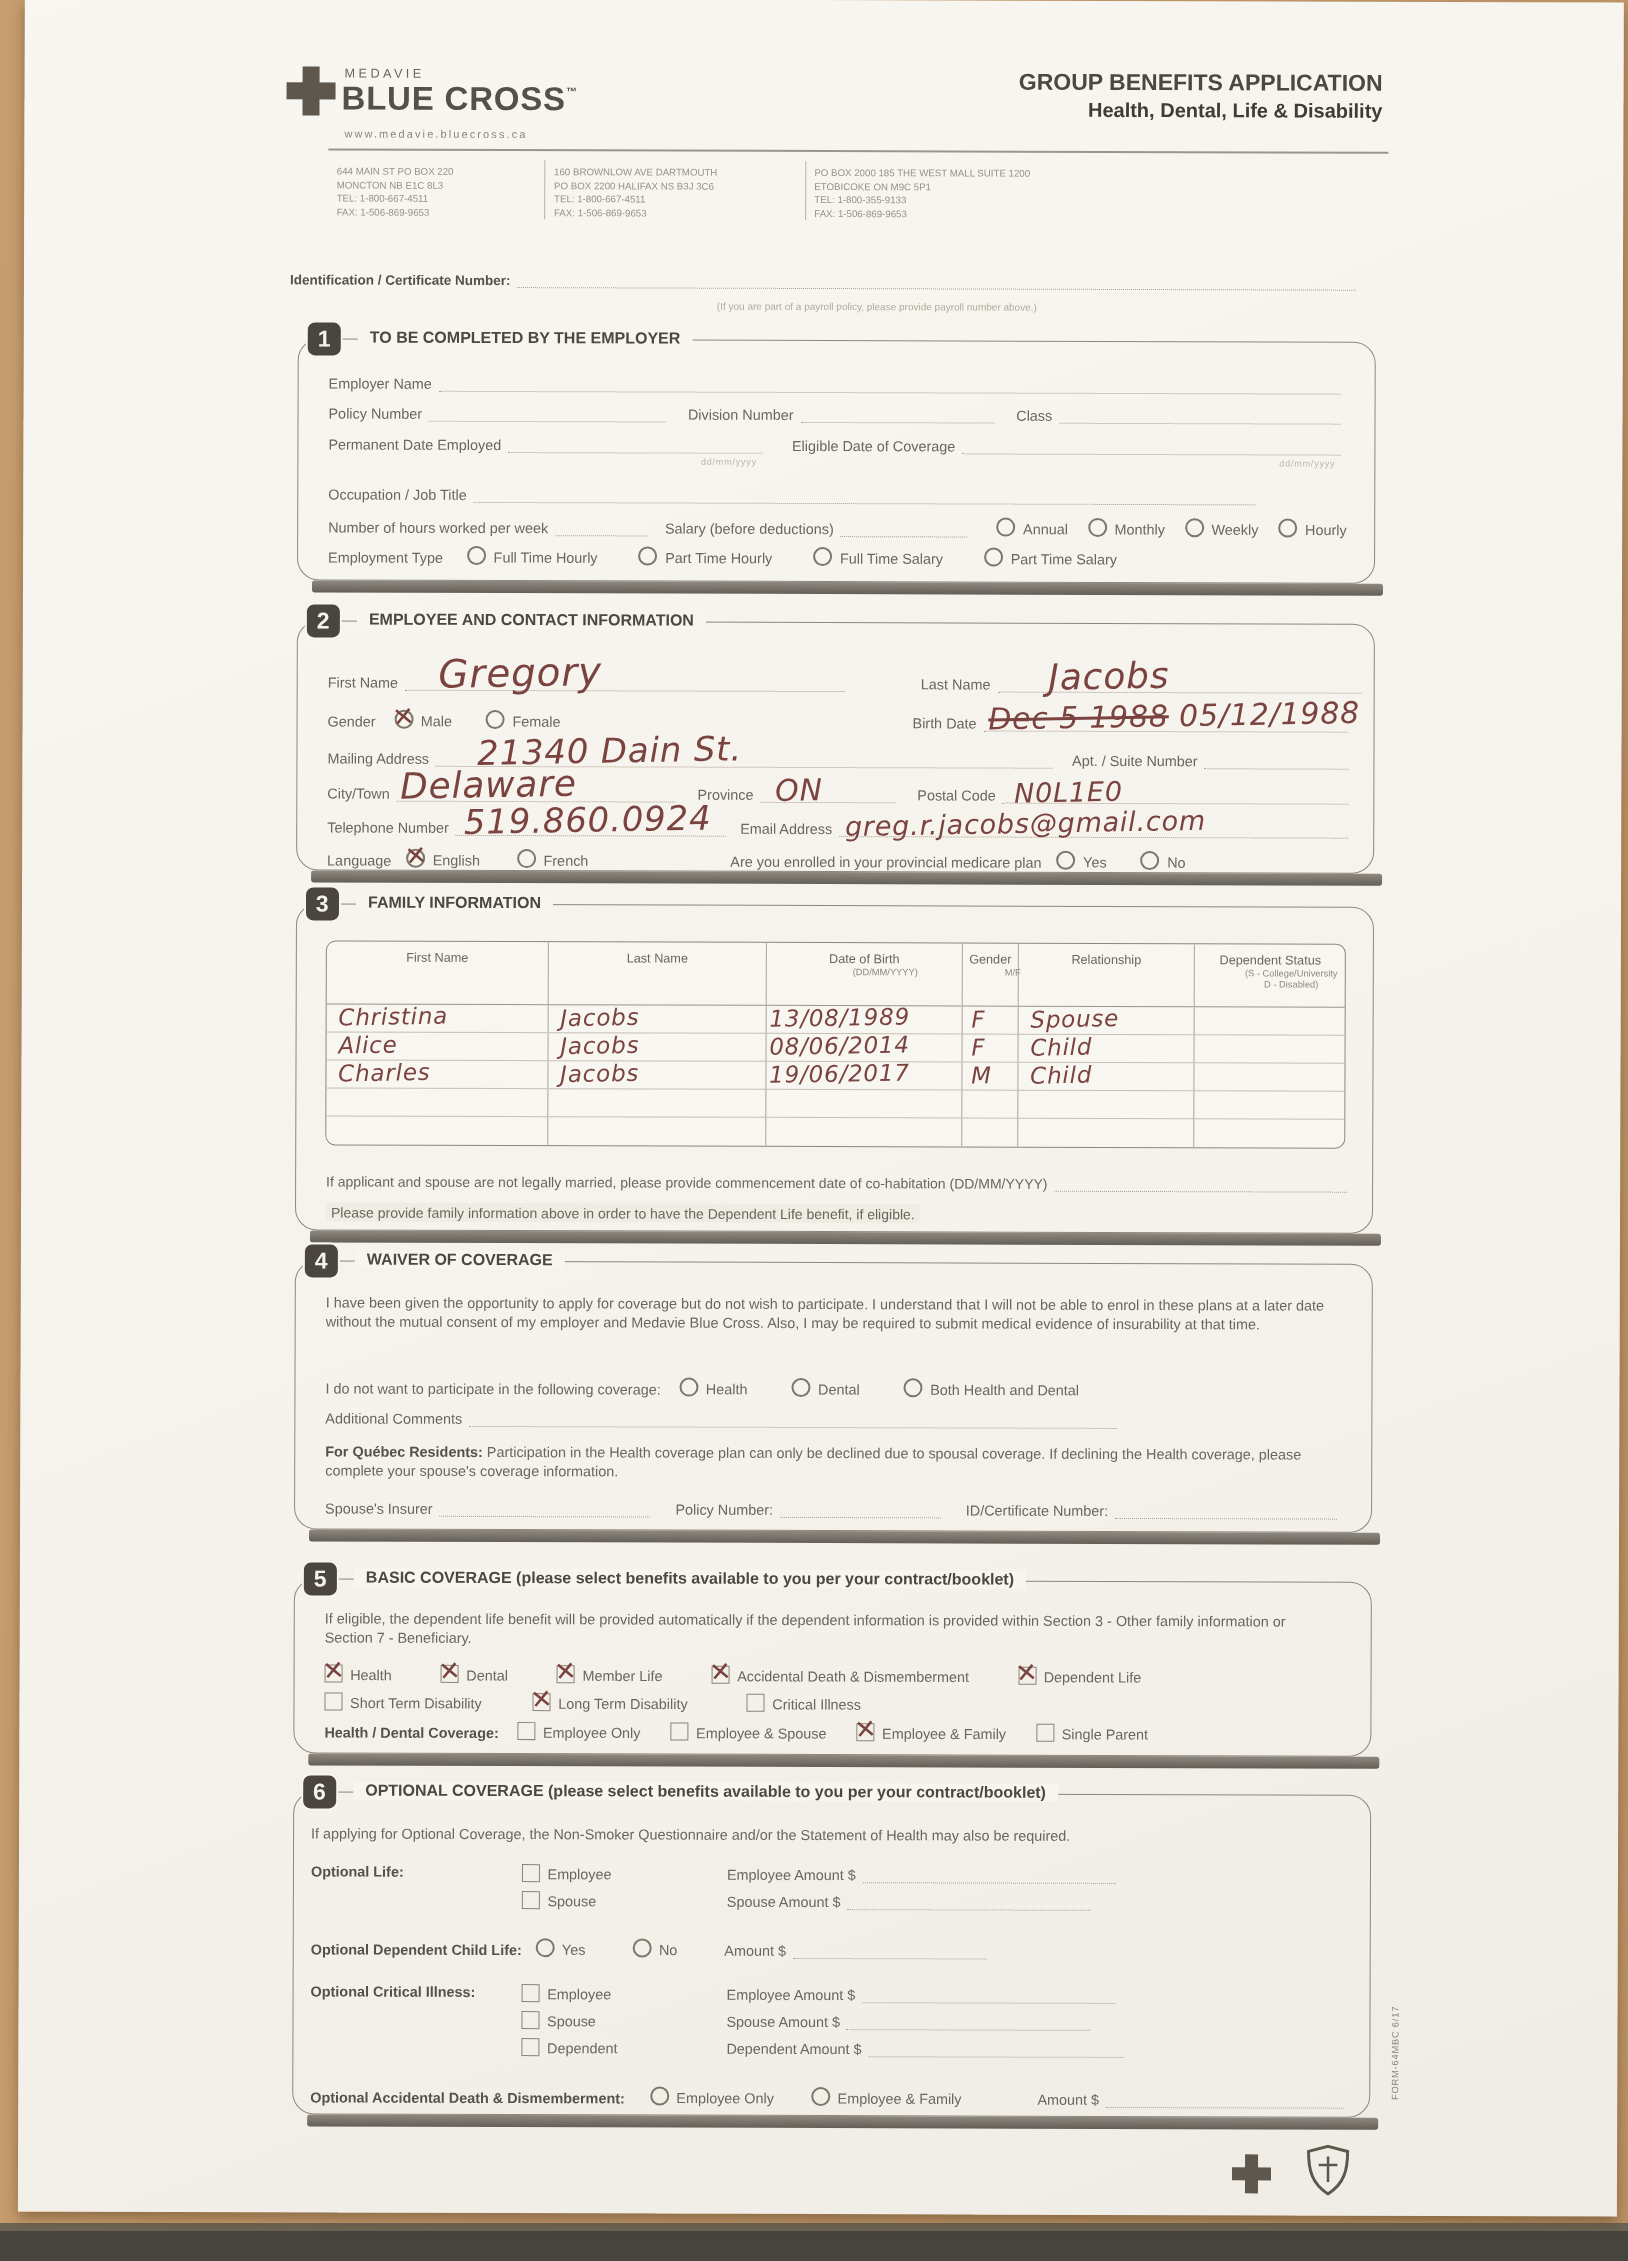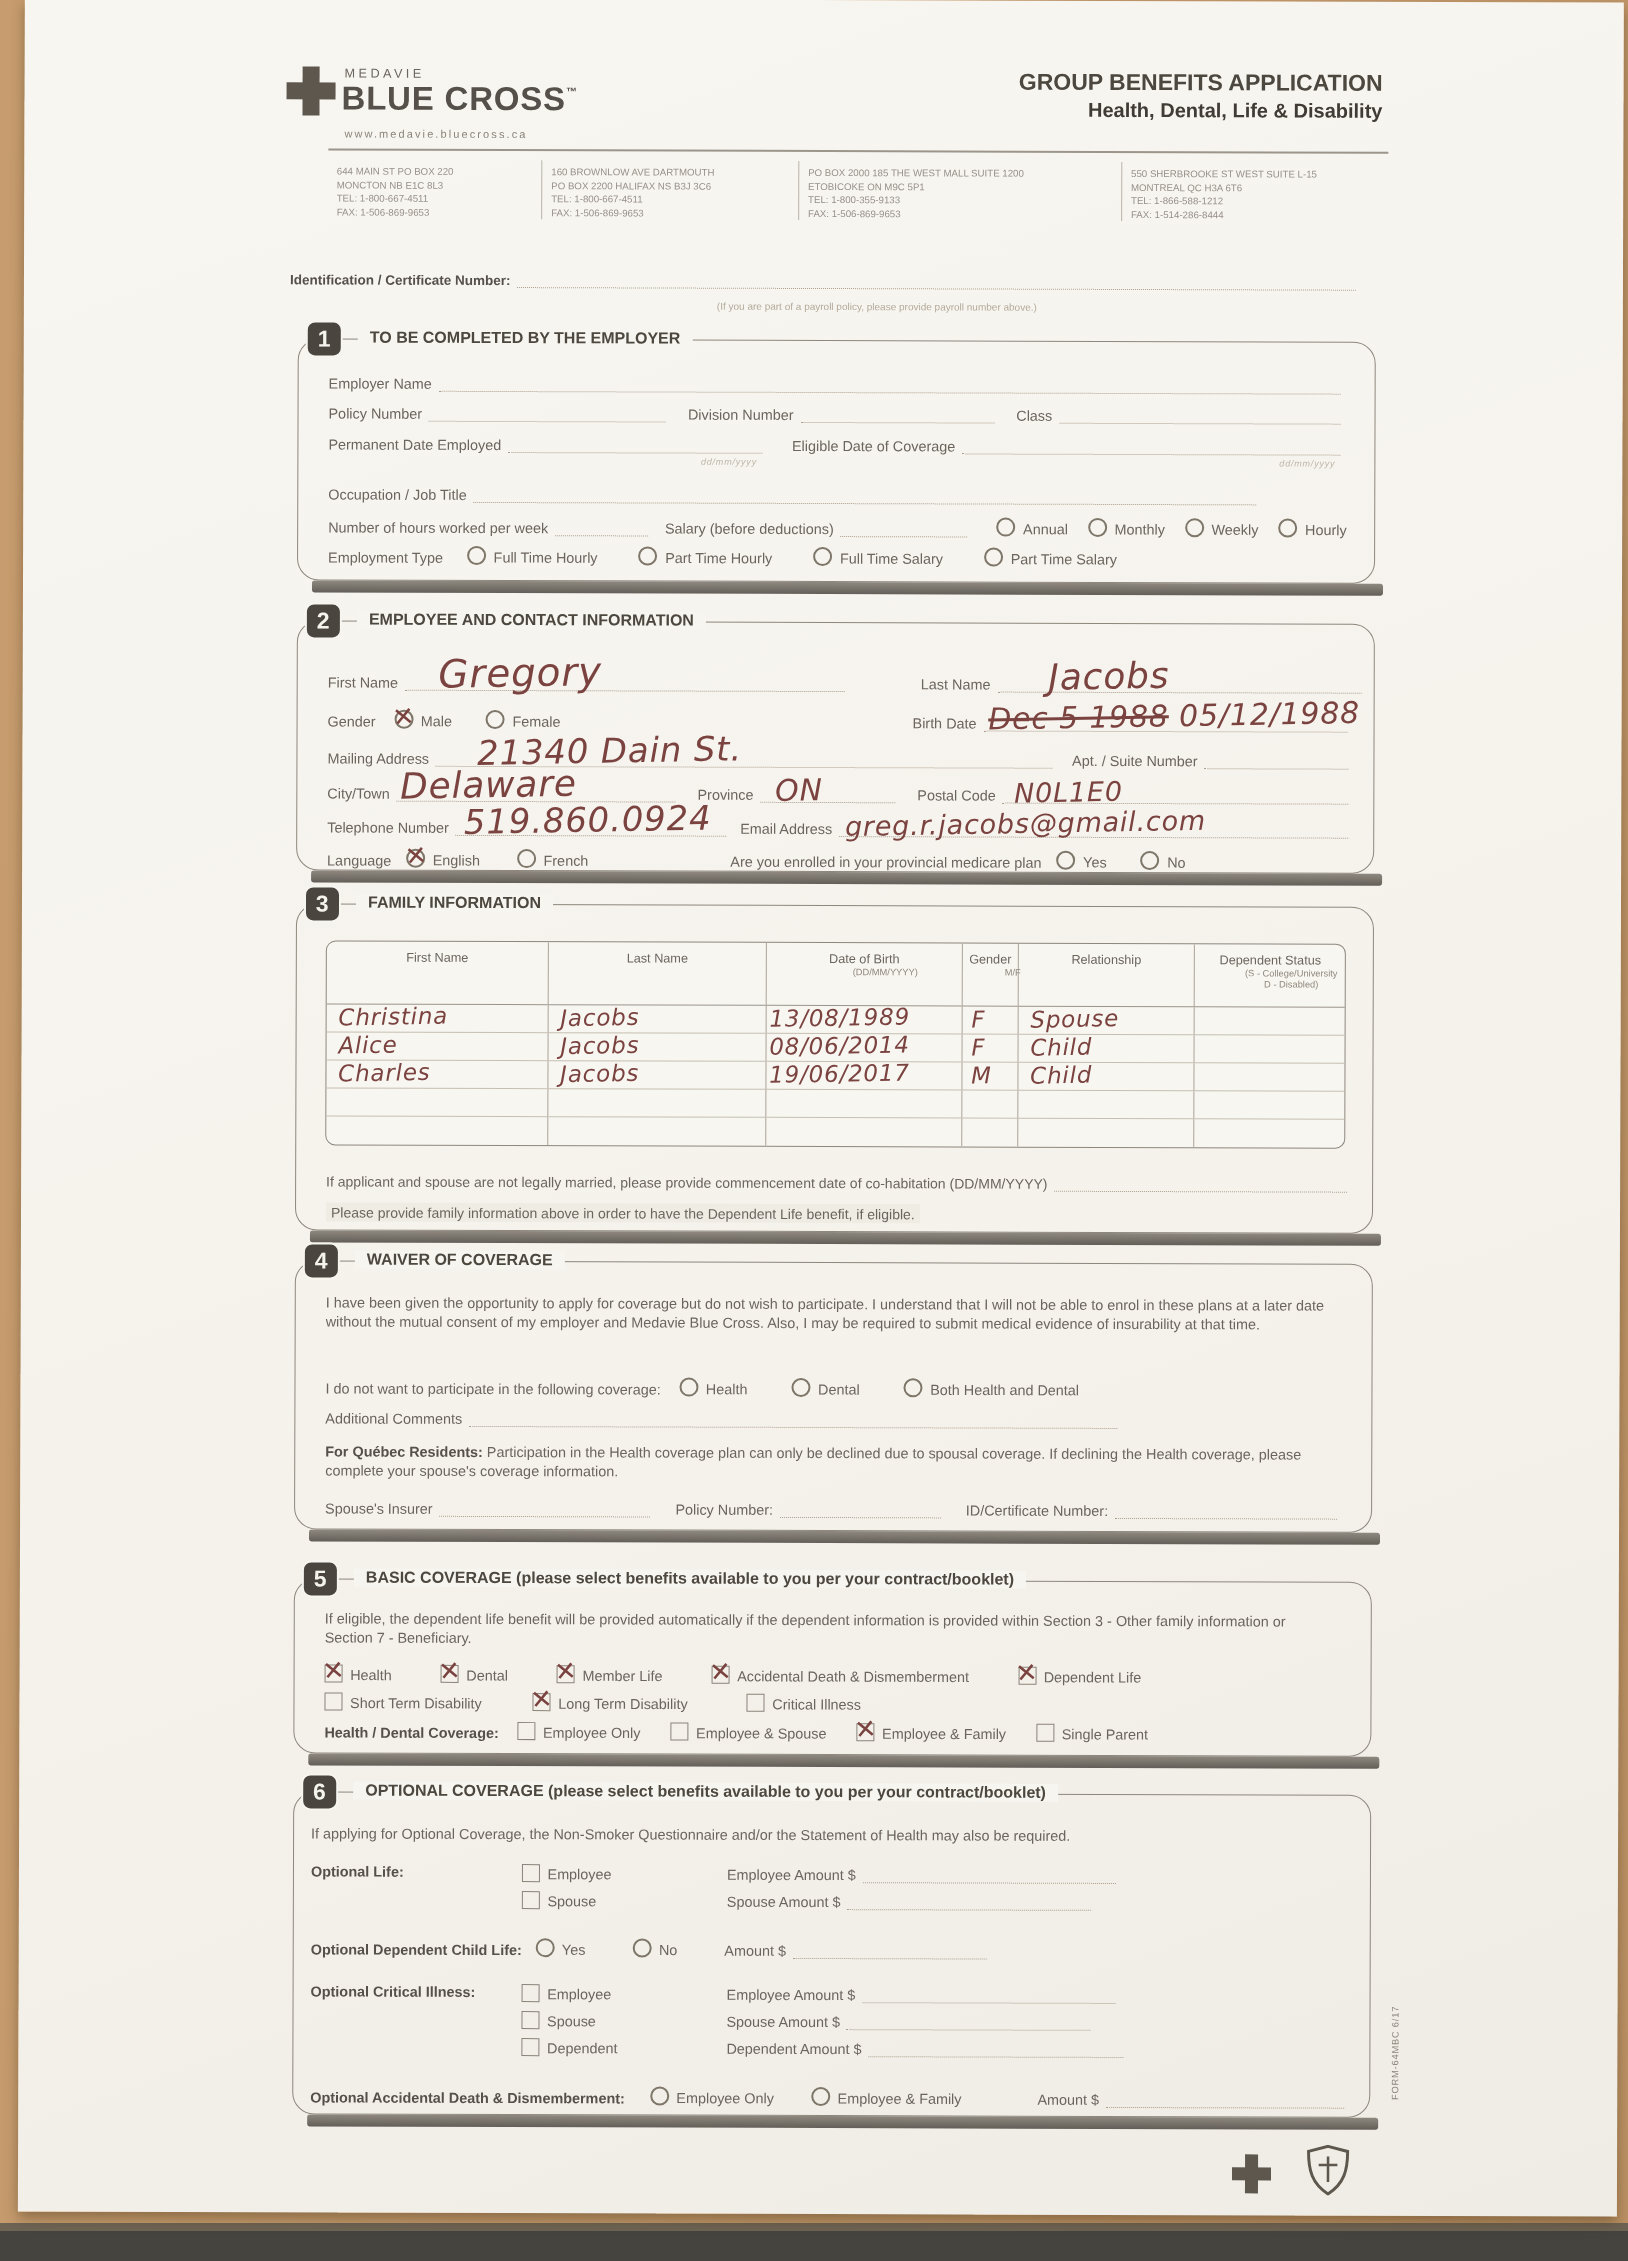--- a/index.html
+++ b/index.html
@@ -39,21 +39,21 @@
   .hw{position:absolute;bottom:-4.2px;left:8.5px;font-family:"DejaVu Sans",sans-serif;
       font-style:italic;color:#7b4340;letter-spacing:0.8px;transform:rotate(-1.2deg);
       transform-origin:left bottom;white-space:nowrap;line-height:1;}
   .strike{text-decoration:line-through;text-decoration-thickness:2.5px;}
   .cb{width:16px;height:16px;border:1.7px solid #8a8379;display:inline-block;position:relative;
       margin-right:7.6px;flex:none;vertical-align:-2.5px;}
   .rd{width:15px;height:15px;border:2.1px solid #7d7669;border-radius:50%;display:inline-block;
       position:relative;margin-right:7.6px;flex:none;vertical-align:-2.5px;}
   .xm{position:absolute;left:-3.4px;top:-7.6px;font-size:26px;font-weight:bold;color:#7b4340;
       font-family:"DejaVu Sans",sans-serif;transform:rotate(-6deg);line-height:1;}
-  .hint{position:absolute;right:5px;bottom:-13.5px;font-size:9px;color:#bdb5a7;letter-spacing:0.8px;font-style:italic;}
+  .hint{position:absolute;right:5px;bottom:-13.5px;font-size:9px;color:#bdb5a7;letter-spacing:0.8px;}
   
   .sec{position:absolute;left:296px;width:1076px;border:1.7px solid #8d877d;border-radius:22px;}
   .sec:after{content:"";position:absolute;left:13.5px;right:-8.5px;bottom:-12.7px;height:12px;
              background:linear-gradient(180deg,#837d74,#534e47);border-radius:2.5px;opacity:.9;}
   .badge{position:absolute;top:-19.4px;left:6.8px;width:37px;height:37px;background:#4a463f;color:#f5f3ee;
          border-radius:9.3px;font-weight:bold;font-size:23px;display:flex;align-items:center;
          justify-content:center;border:2.5px solid #f7f5f0;box-sizing:border-box;}
   .sec-title{position:absolute;top:-11px;left:59px;background:#f7f5f0;padding:0 12px;font-weight:bold;
              font-size:16px;color:#4d483f;white-space:nowrap;}
   
@@ -111,26 +111,20 @@
         <div>PO BOX 2200  HALIFAX NS  B3J 3C6</div>
         <div>TEL: 1-800-667-4511</div>
         <div>FAX: 1-506-869-9653</div>
       </div>
       <div class="office">
         <div>PO BOX 2000  185 THE WEST MALL  SUITE 1200</div>
         <div>ETOBICOKE ON  M9C 5P1</div>
         <div>TEL: 1-800-355-9133</div>
         <div>FAX: 1-506-869-9653</div>
       </div>
-      <div class="office">
-        <div>550 SHERBROOKE ST WEST  SUITE L-15</div>
-        <div>MONTREAL QC H3A 6T6</div>
-        <div>TEL: 1-866-588-1212</div>
-        <div>FAX: 1-514-286-8444</div>
-      </div>
     </div>
 
     <div class="idrow">
       <span class="L B" style="font-size:13.5px">Identification / Certificate Number:</span>
       <span class="fl grow"></span>
     </div>
     <div class="idnote">(If you are part of a payroll policy, please provide payroll number above.)</div>
 
     <div class="sec" style="top:340px;height:240px;">
       <div class="badge">1</div>

